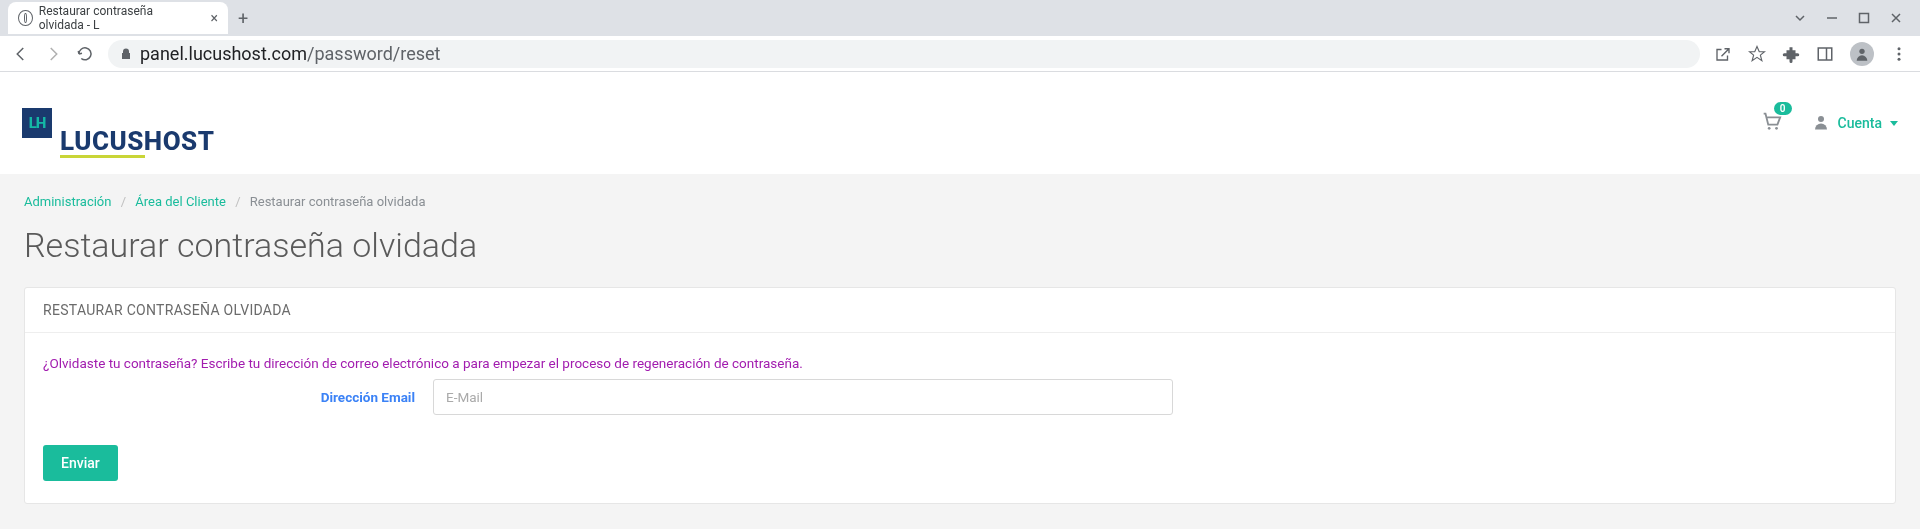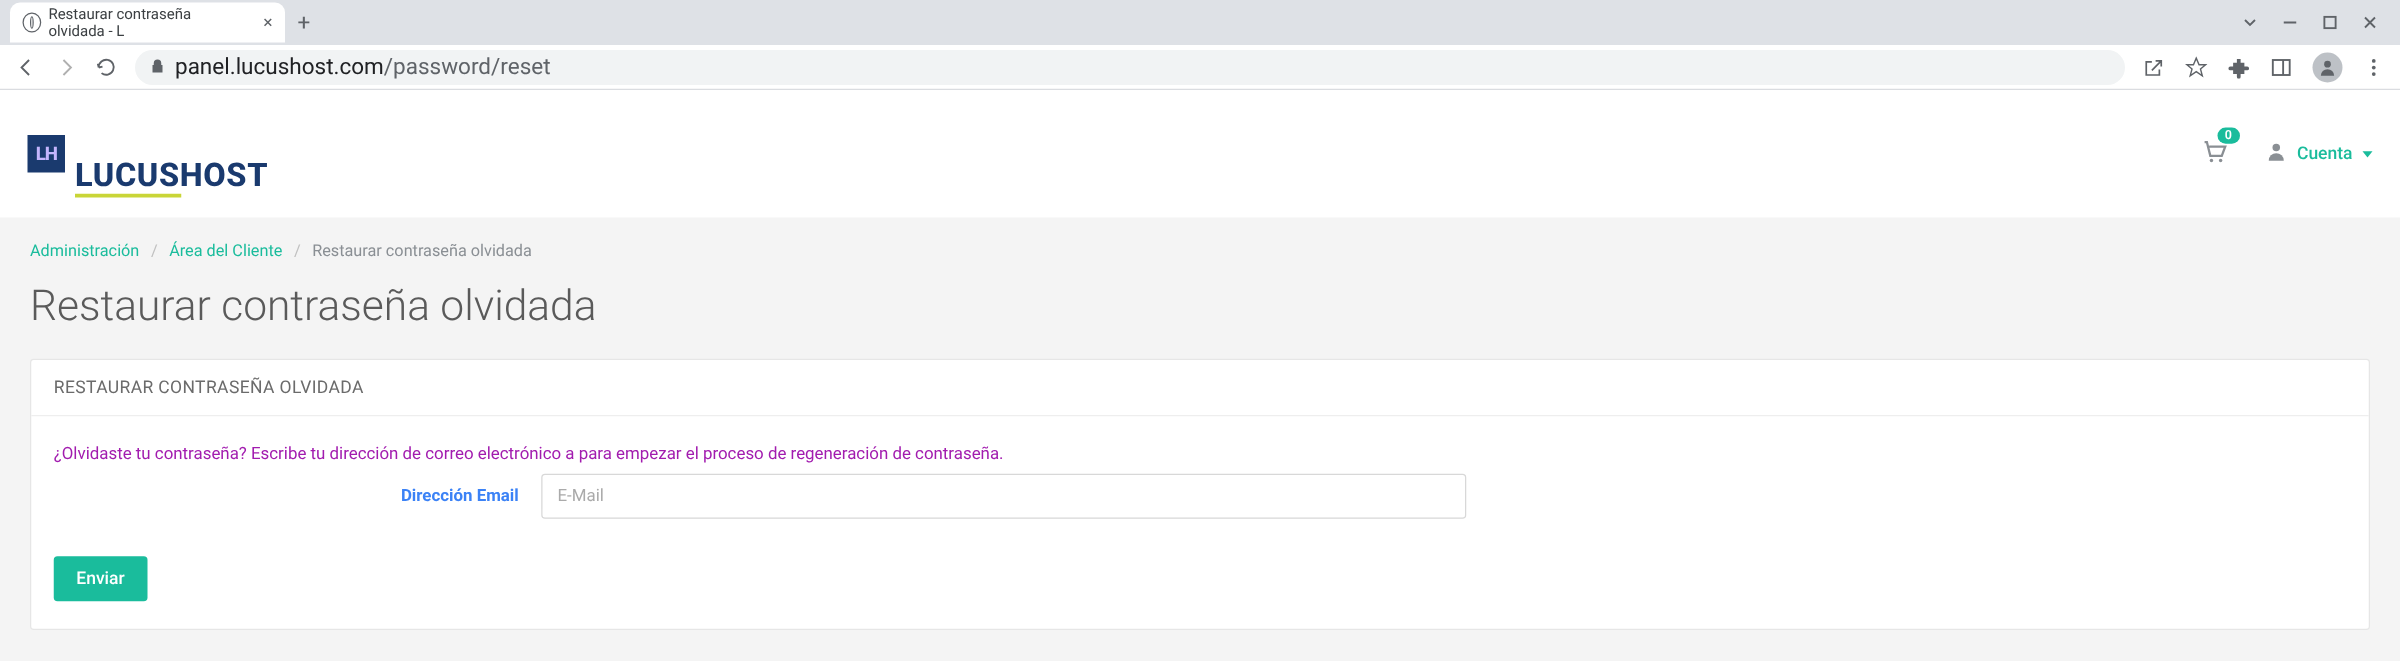--- a/index.html
+++ b/index.html
@@ -144,21 +144,21 @@
     }
     .logo {
       display: flex;
       align-items: center;
       gap: 8px;
     }
     .logo-mark {
       width: 30px;
       height: 30px;
       background: #1a3a6e;
-      color: #c4b5fd;
+      color: #14b8a6;
       font-weight: 800;
       font-size: 15px;
       display: flex;
       align-items: center;
       justify-content: center;
       letter-spacing: -1px;
     }
     .logo-text {
       font-size: 26px;
       font-weight: 800;

